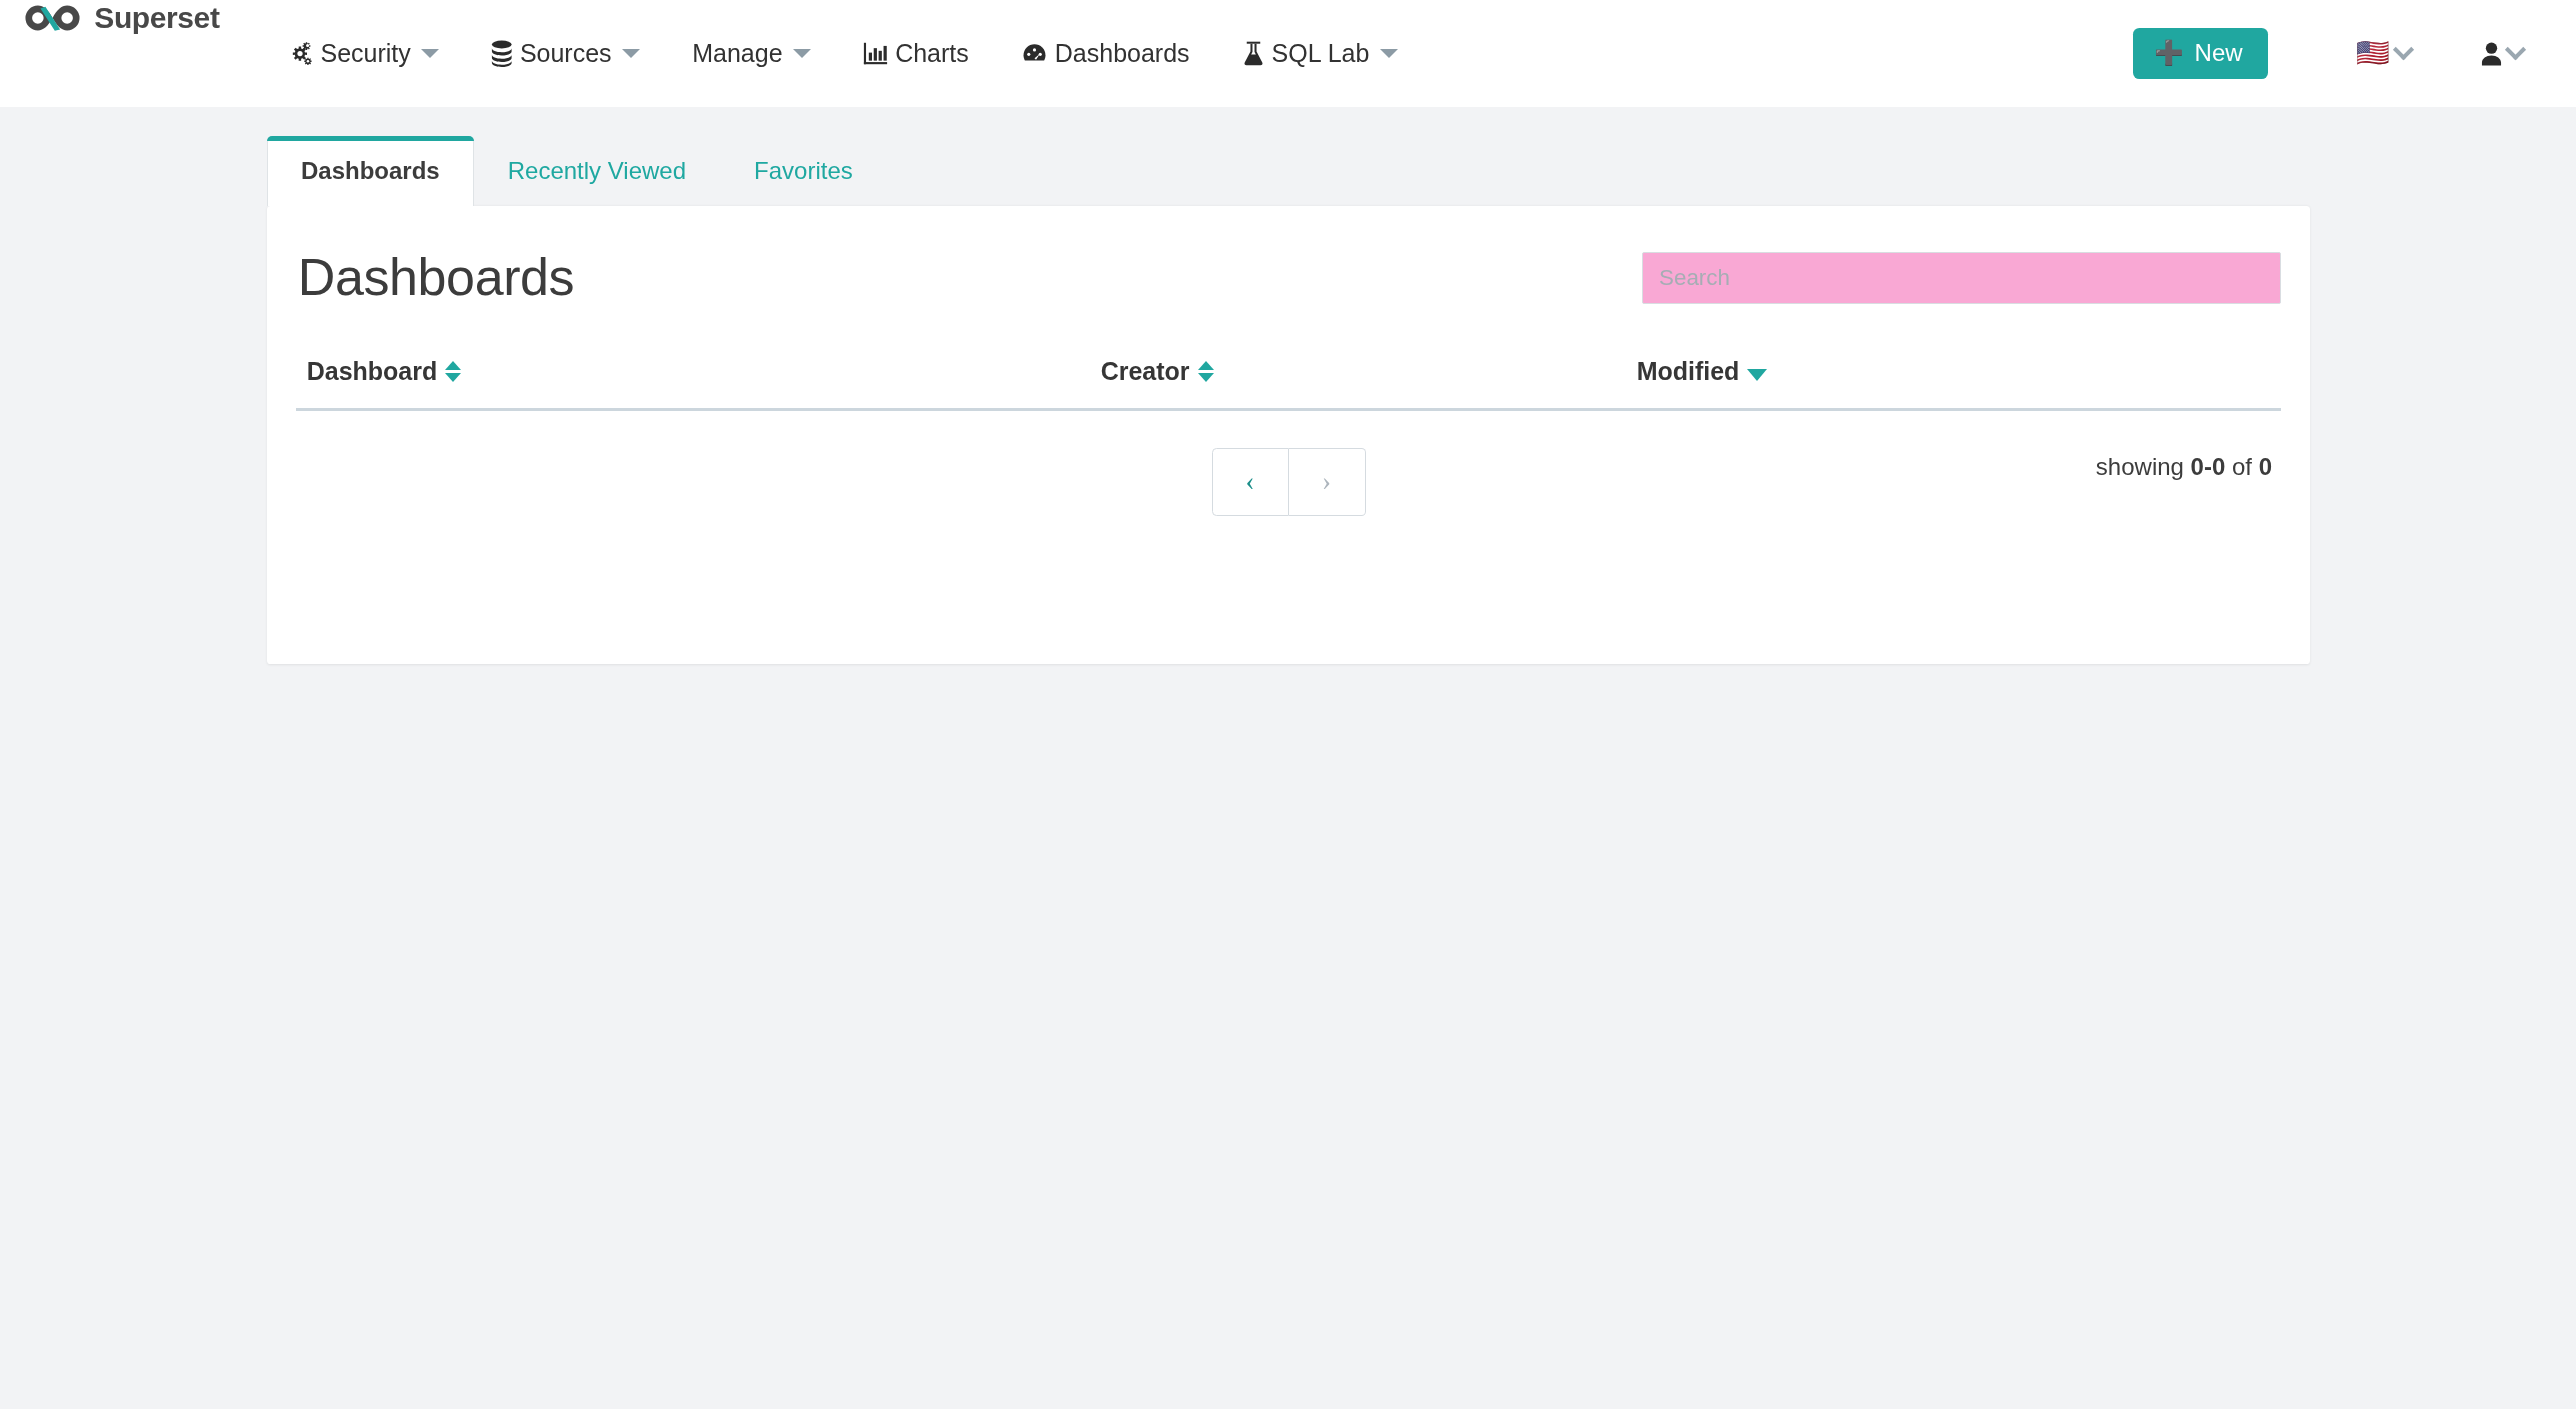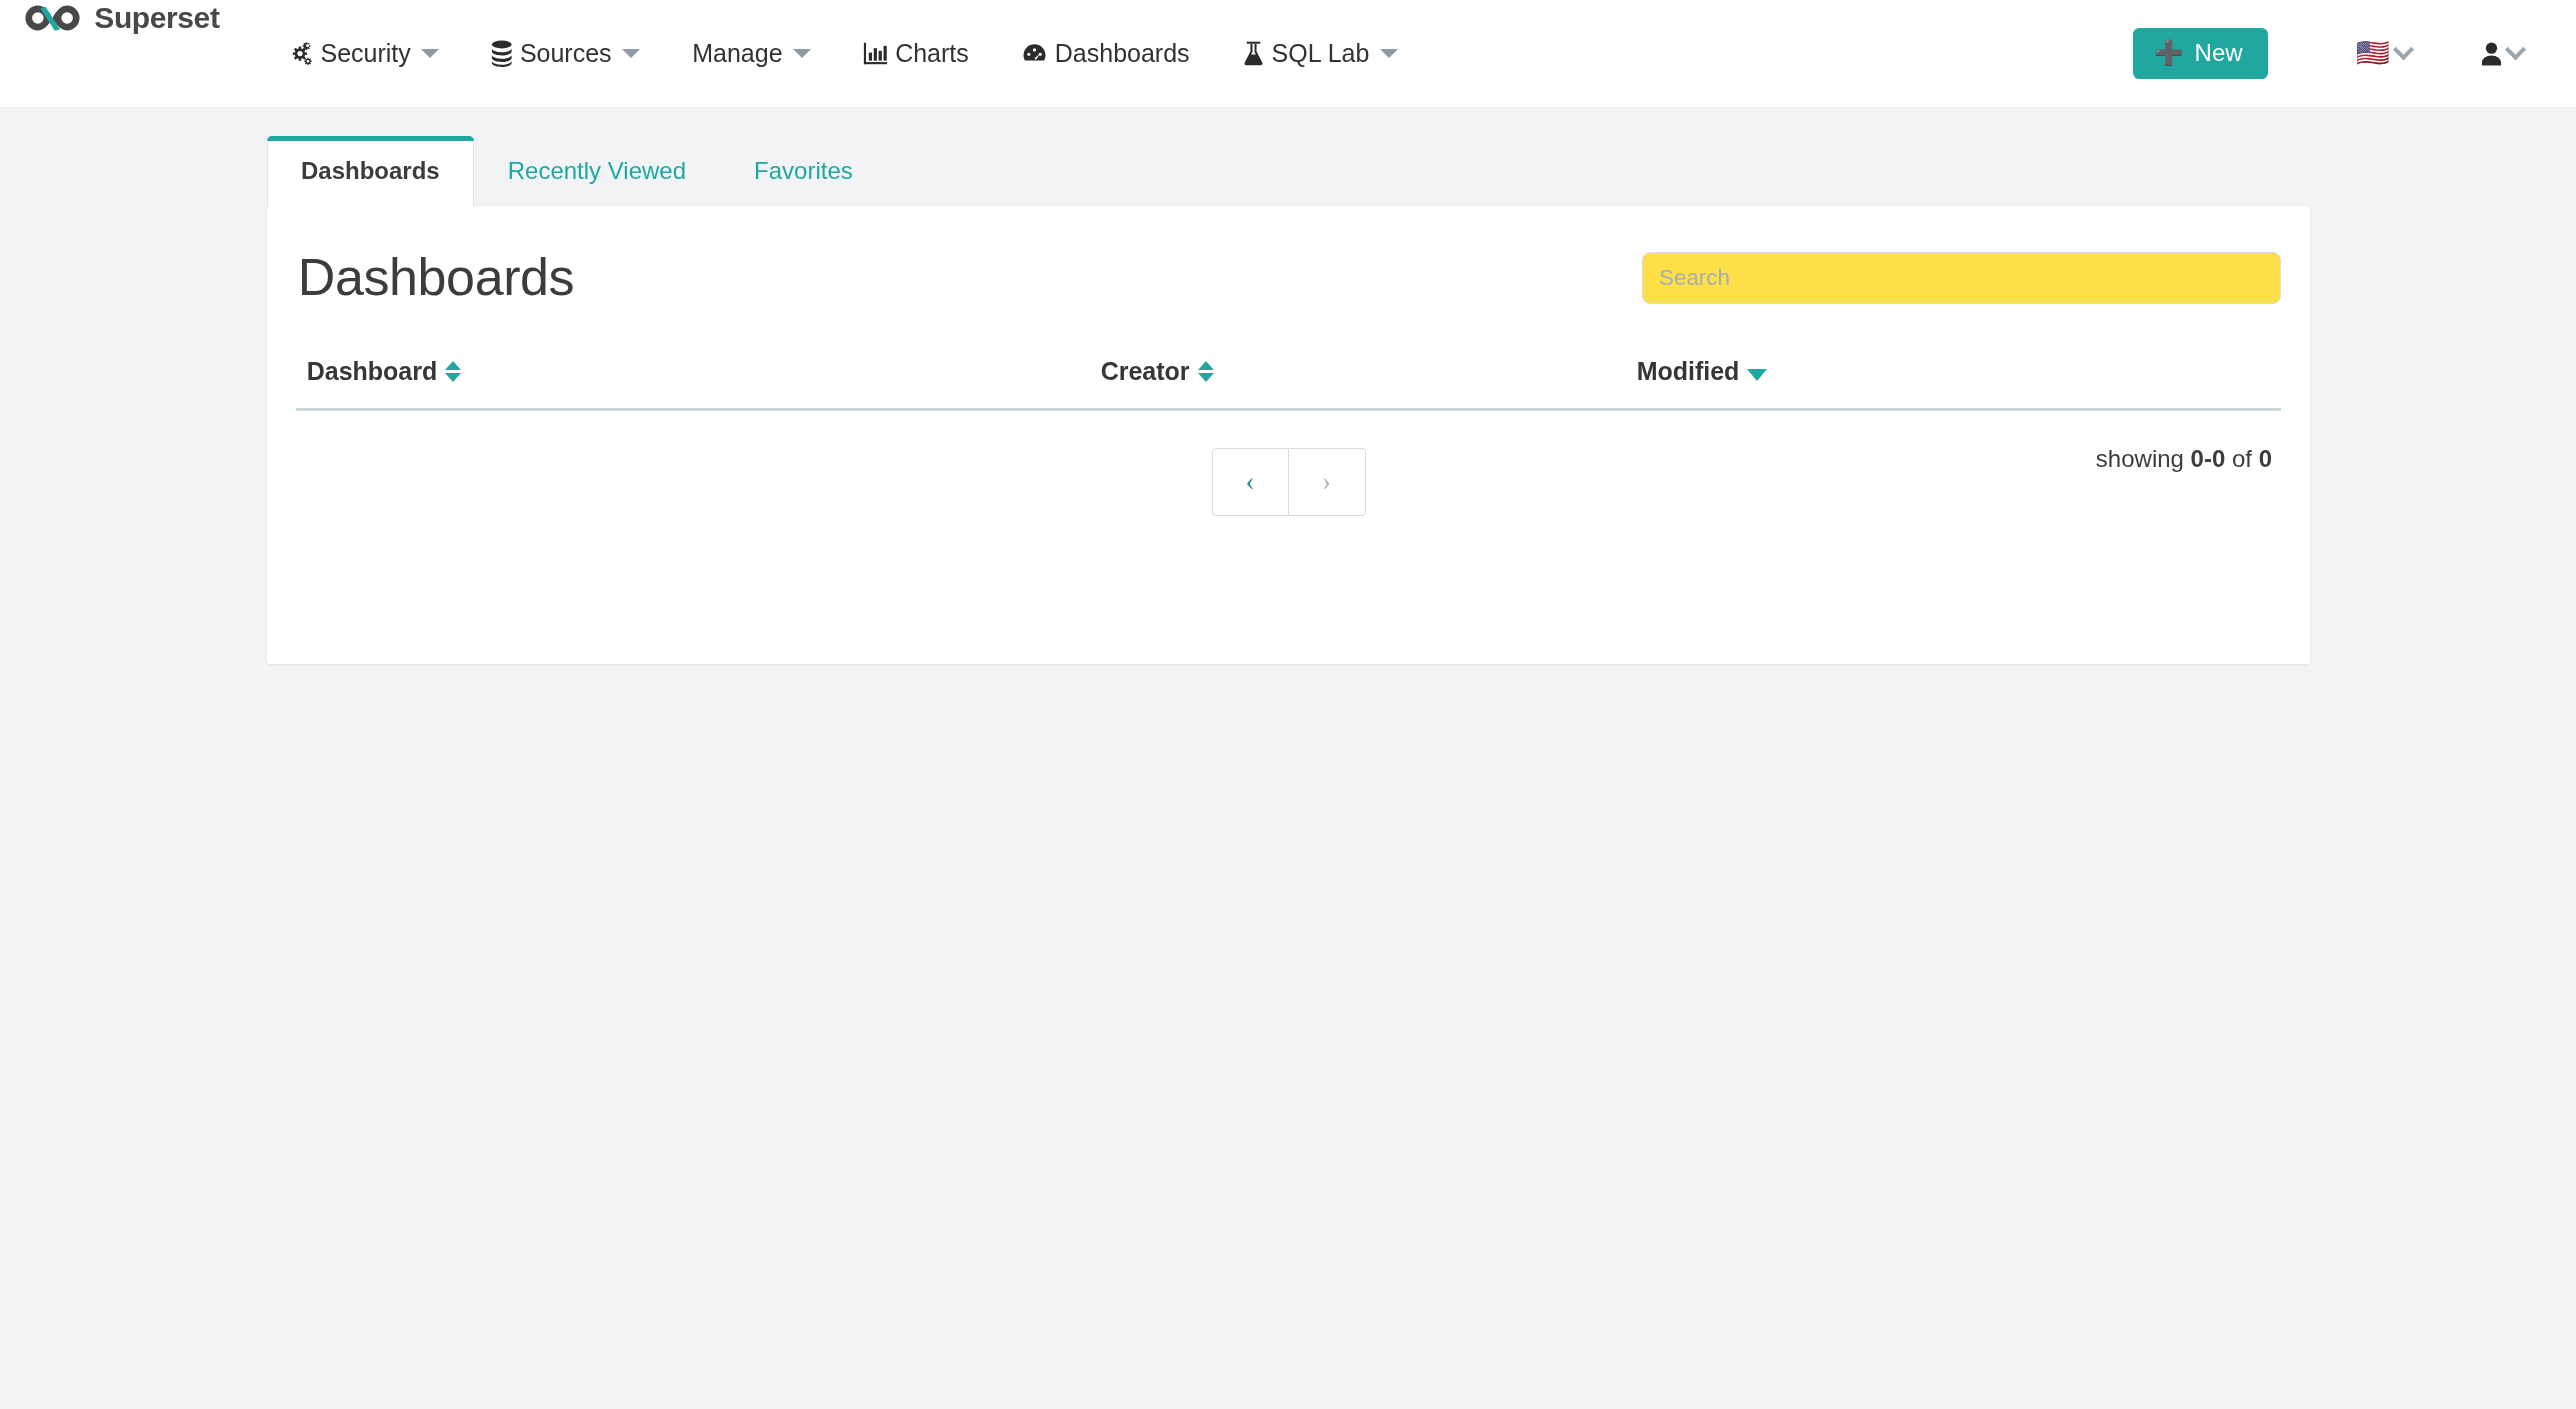--- a/index.html
+++ b/index.html
@@ -156,27 +156,27 @@
     font-weight: 300;
     color: #3c3c3c;
     margin: 0 0 0 1.8px;
     line-height: 1.25;
     letter-spacing: -0.4px;
   }
   .search-input {
     width: 639px;
     height: 52px;
     border: 0.9px solid #d9dde1;
-    border-radius: 8px;
+    border-radius: 2px;
     font-size: 22.4px;
     color: #3c3c3c;
     font-family: "Liberation Sans", sans-serif;
     padding: 0 16px;
     outline: none;
-    background: #fde047;
+    background: #f9a8d4;
   }
   .search-input::placeholder { color: #a6adb4; }
 
   
   .table {
     width: 100%;
     border-collapse: collapse;
     margin-top: 47px;
     table-layout: fixed;
   }
@@ -241,21 +241,21 @@
     font-size: 27px;
     font-family: "Liberation Serif", serif;
   }
   .pager-btn:first-child { border-radius: 4.5px 0 0 4.5px; }
   .pager-btn:last-child  { border-radius: 0 4.5px 4.5px 0; border-left: none; }
   .pager-btn.enabled { color: #1c8f8a; }
   .pager-btn.disabled { color: #adb5bd; }
   .showing {
     position: absolute;
     right: 9px;
-    top: 4px;
+    top: 12px;
     font-size: 24px;
     color: #3c3c3c;
   }
   .showing b { font-weight: bold; }
 </style>
 </head>
 <body>
 
 <div class="navbar">
 

